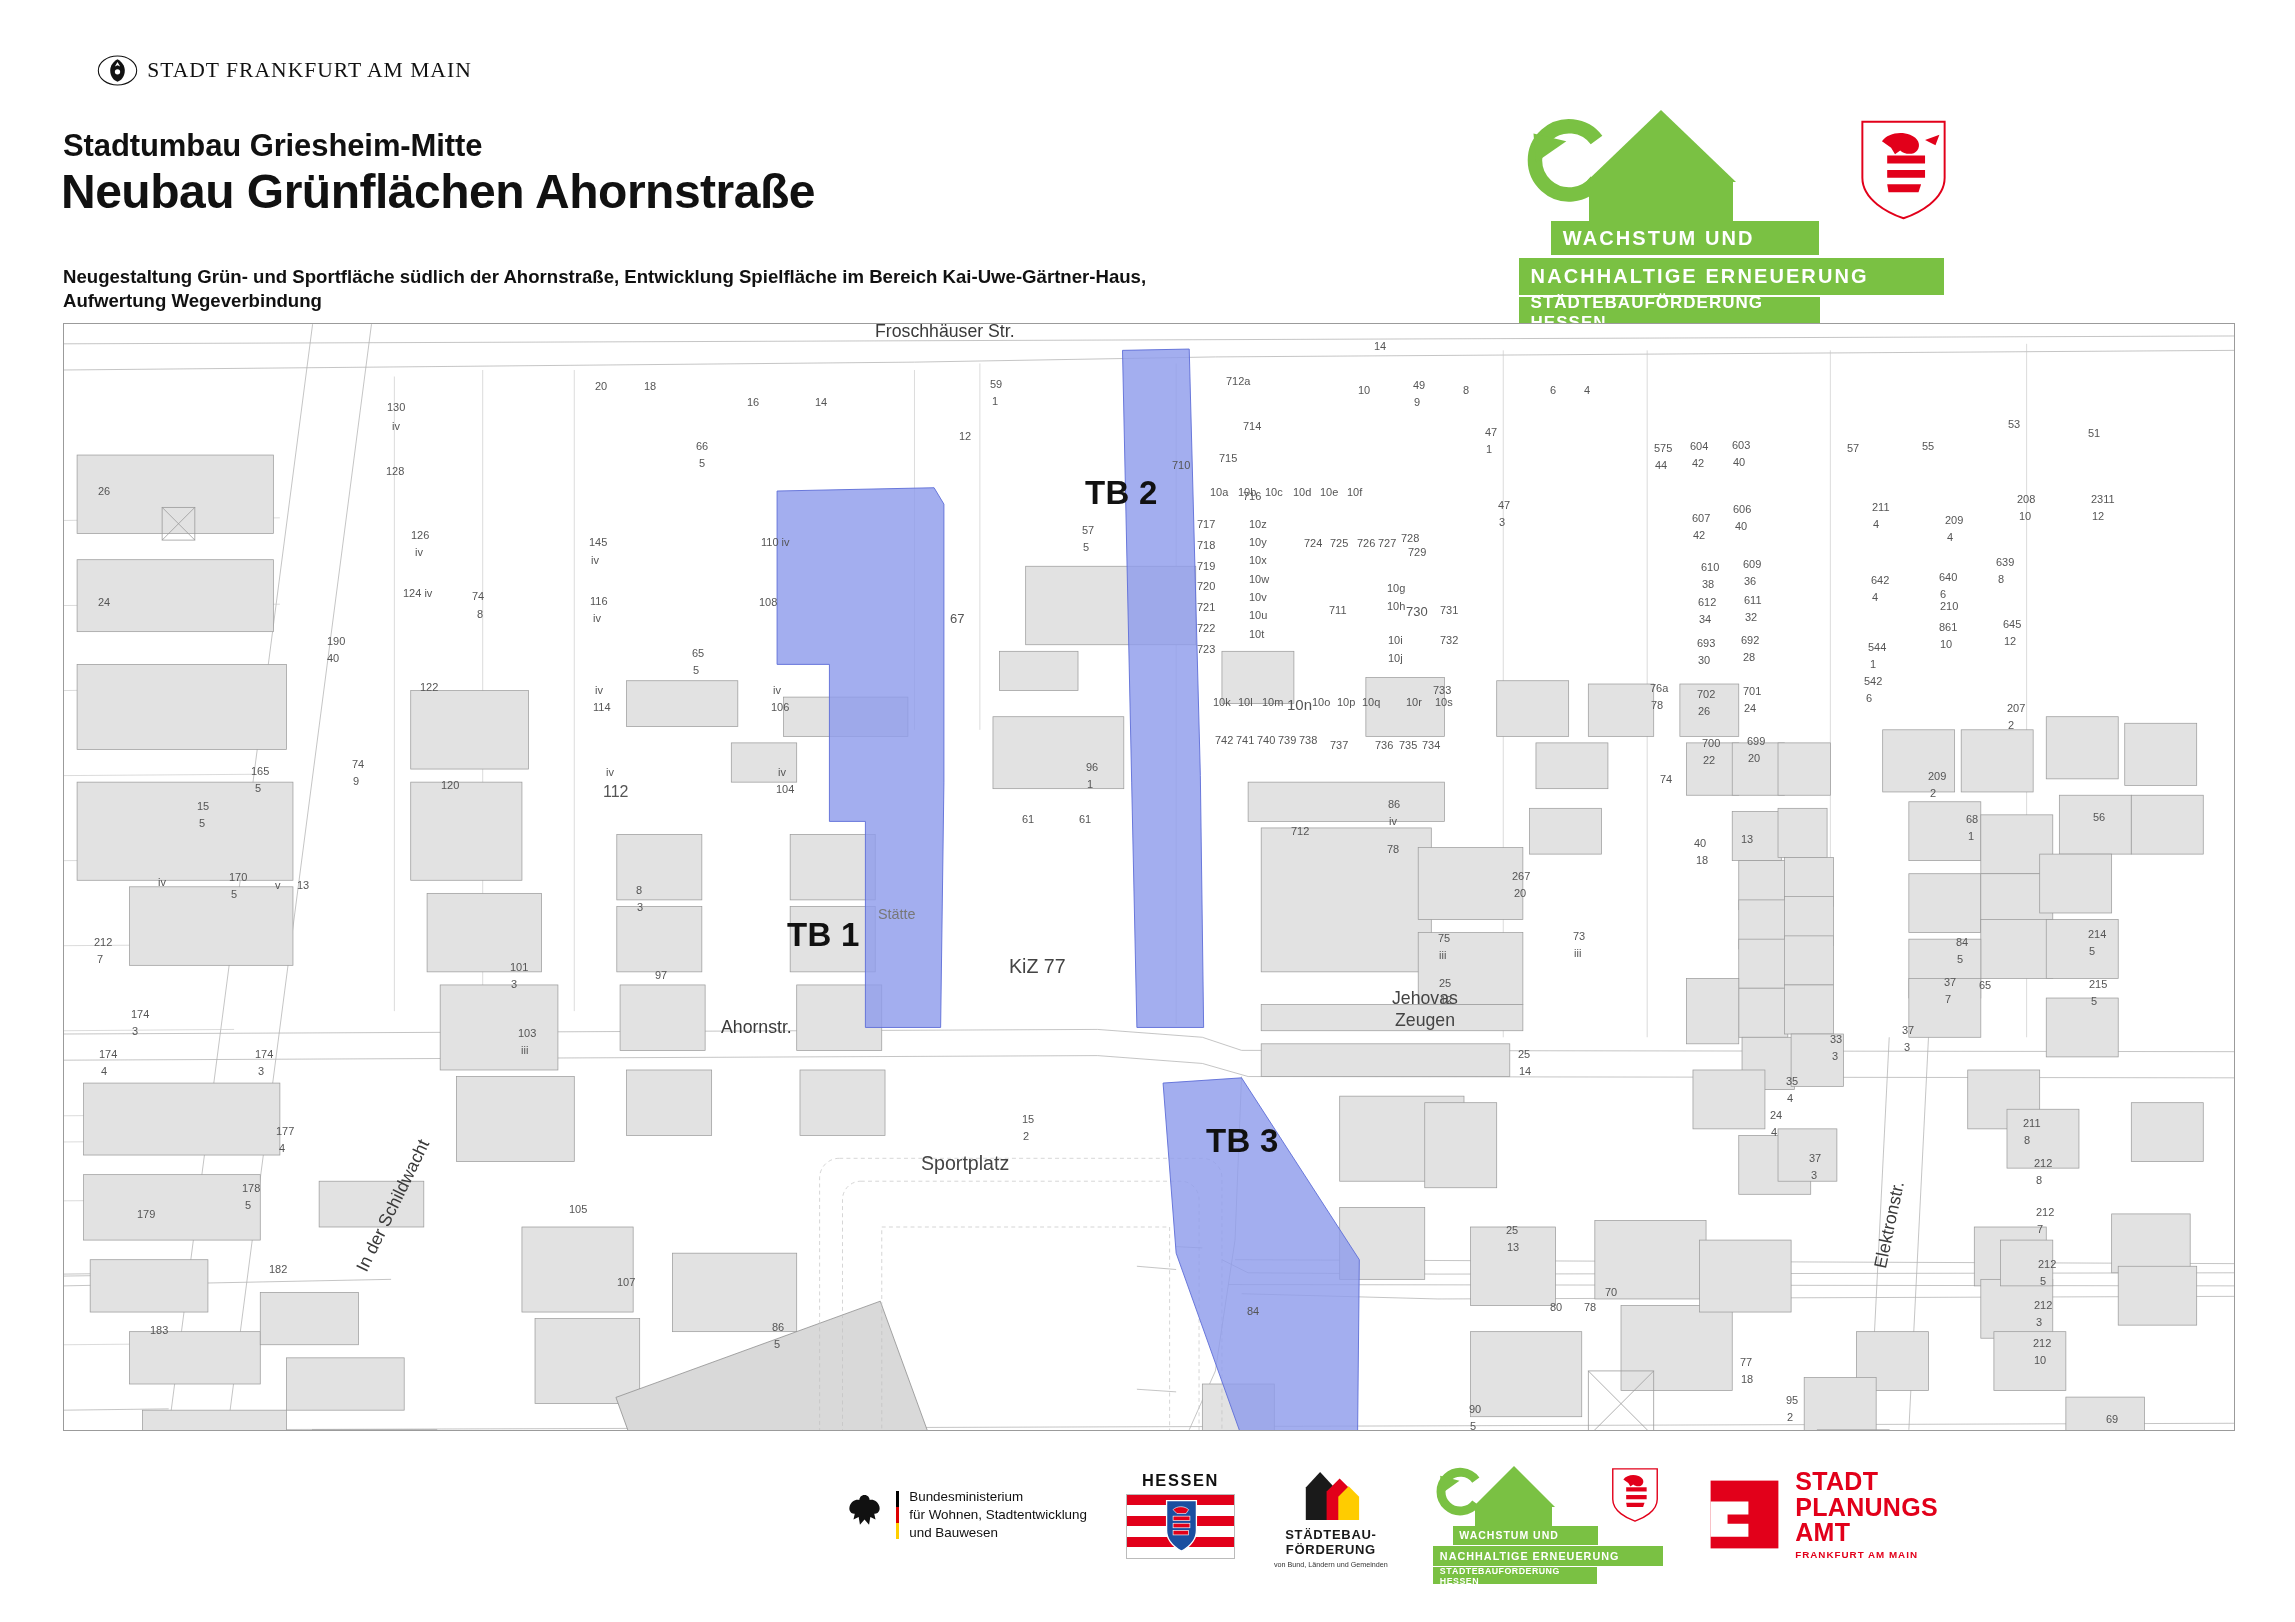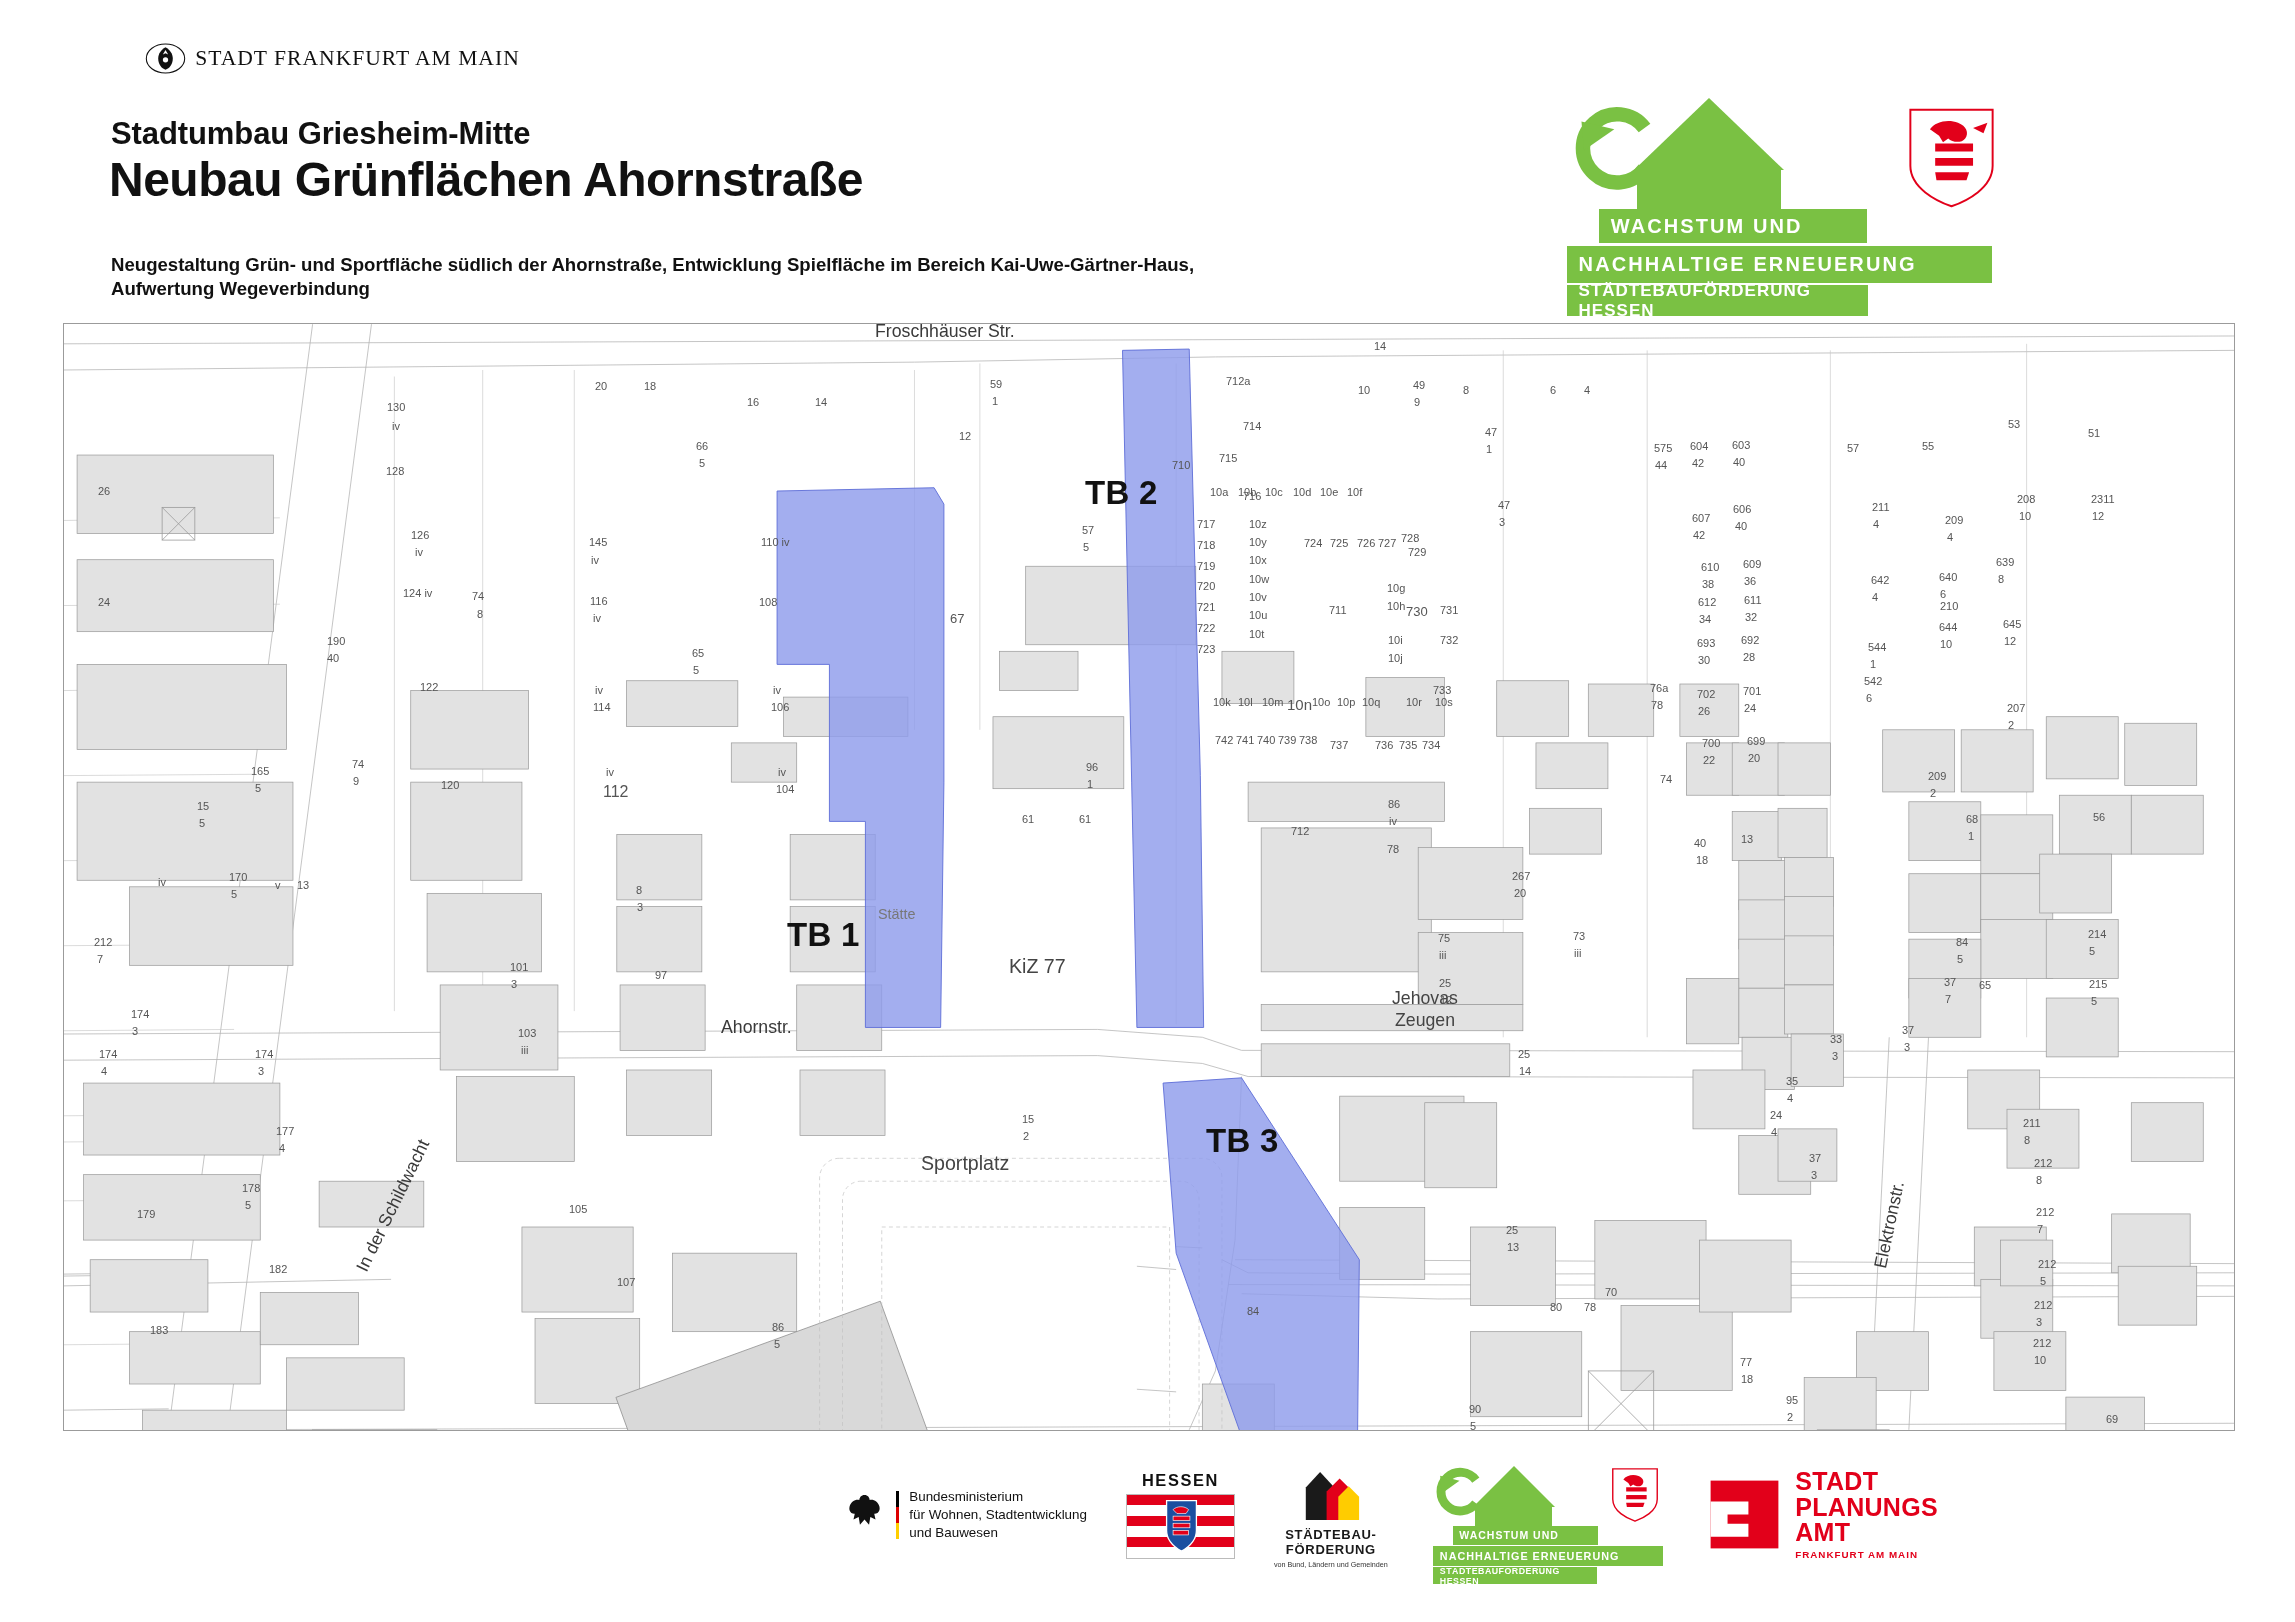--- a/index.html
+++ b/index.html
@@ -12,24 +12,23 @@
     height: 1622px;
     font-family: "Liberation Sans", sans-serif;
     color: #1a1a1a;
     position: relative;
     overflow: hidden;
   }
 
   
   .header {
     position: absolute;
-    left: 0; top: 0;
+    left: 0; top: 12px;
     width: 2042px;
     height: 321px;
-    margin-left: 48px;
   }
   .city-logo {
     position: absolute;
     left: 97px;
     top: 38px;
     display: flex;
     align-items: center;
     gap: 9.2px;
   }
   .city-logo .crest {
@@ -802,21 +801,21 @@
       <div class="map-text" style="left: 1596px; top: 449px; font-size: 11px; color: rgb(85, 85, 85);">74</div>
       <div class="map-text" style="left: 1630px; top: 513px; font-size: 11px; color: rgb(85, 85, 85);">40</div>
       <div class="map-text" style="left: 1632px; top: 530px; font-size: 11px; color: rgb(85, 85, 85);">18</div>
       <div class="map-text" style="left: 1677px; top: 509px; font-size: 11px; color: rgb(85, 85, 85);">13</div>
       <div class="map-text" style="left: 1807px; top: 250px; font-size: 11px; color: rgb(85, 85, 85);">642</div>
       <div class="map-text" style="left: 1808px; top: 267px; font-size: 11px; color: rgb(85, 85, 85);">4</div>
       <div class="map-text" style="left: 1875px; top: 247px; font-size: 11px; color: rgb(85, 85, 85);">640</div>
       <div class="map-text" style="left: 1876px; top: 264px; font-size: 11px; color: rgb(85, 85, 85);">6</div>
       <div class="map-text" style="left: 1932px; top: 232px; font-size: 11px; color: rgb(85, 85, 85);">639</div>
       <div class="map-text" style="left: 1934px; top: 249px; font-size: 11px; color: rgb(85, 85, 85);">8</div>
-      <div class="map-text" style="left: 1875px; top: 297px; font-size: 11px; color: rgb(85, 85, 85);">644</div>
+      <div class="map-text" style="left: 1875px; top: 297px; font-size: 11px; color: rgb(85, 85, 85);">861</div>
       <div class="map-text" style="left: 1876px; top: 314px; font-size: 11px; color: rgb(85, 85, 85);">10</div>
       <div class="map-text" style="left: 1939px; top: 294px; font-size: 11px; color: rgb(85, 85, 85);">645</div>
       <div class="map-text" style="left: 1940px; top: 311px; font-size: 11px; color: rgb(85, 85, 85);">12</div>
       <div class="map-text" style="left: 1804px; top: 317px; font-size: 11px; color: rgb(85, 85, 85);">544</div>
       <div class="map-text" style="left: 1806px; top: 334px; font-size: 11px; color: rgb(85, 85, 85);">1</div>
       <div class="map-text" style="left: 1800px; top: 351px; font-size: 11px; color: rgb(85, 85, 85);">542</div>
       <div class="map-text" style="left: 1802px; top: 368px; font-size: 11px; color: rgb(85, 85, 85);">6</div>
       <div class="map-text" style="left: 1876px; top: 276px; font-size: 11px; color: rgb(85, 85, 85);">210</div>
       <div class="map-text" style="left: 1943px; top: 378px; font-size: 11px; color: rgb(85, 85, 85);">207</div>
       <div class="map-text" style="left: 1944px; top: 395px; font-size: 11px; color: rgb(85, 85, 85);">2</div>

